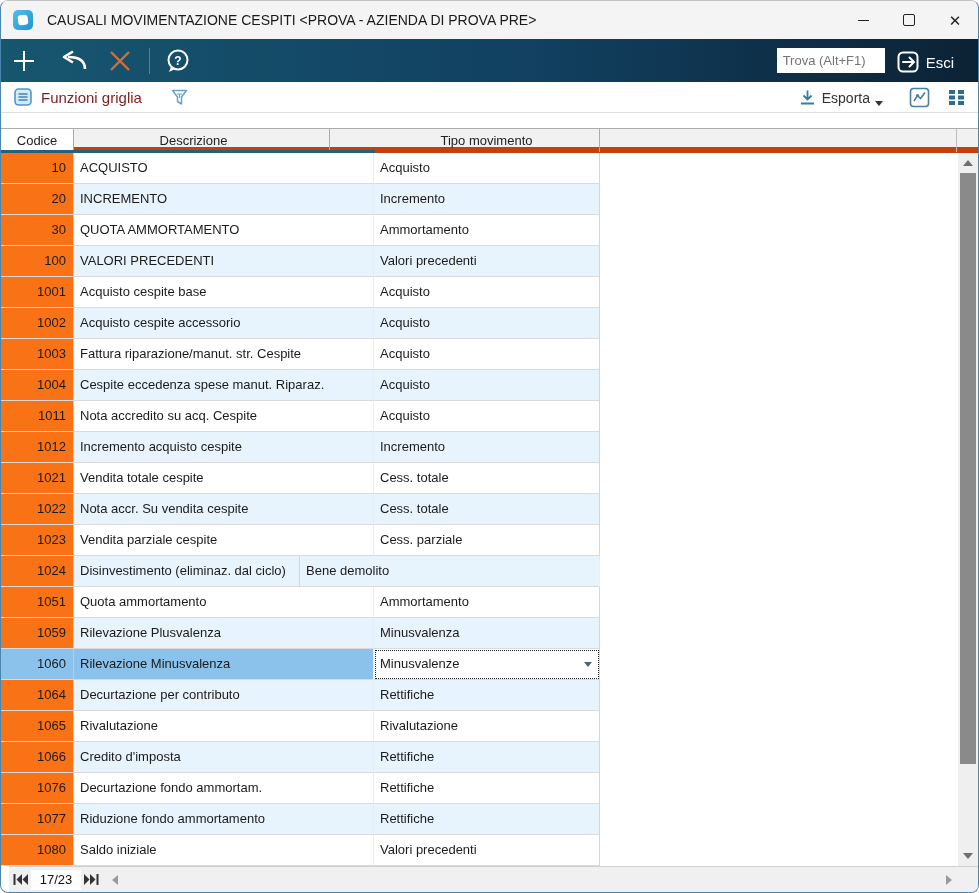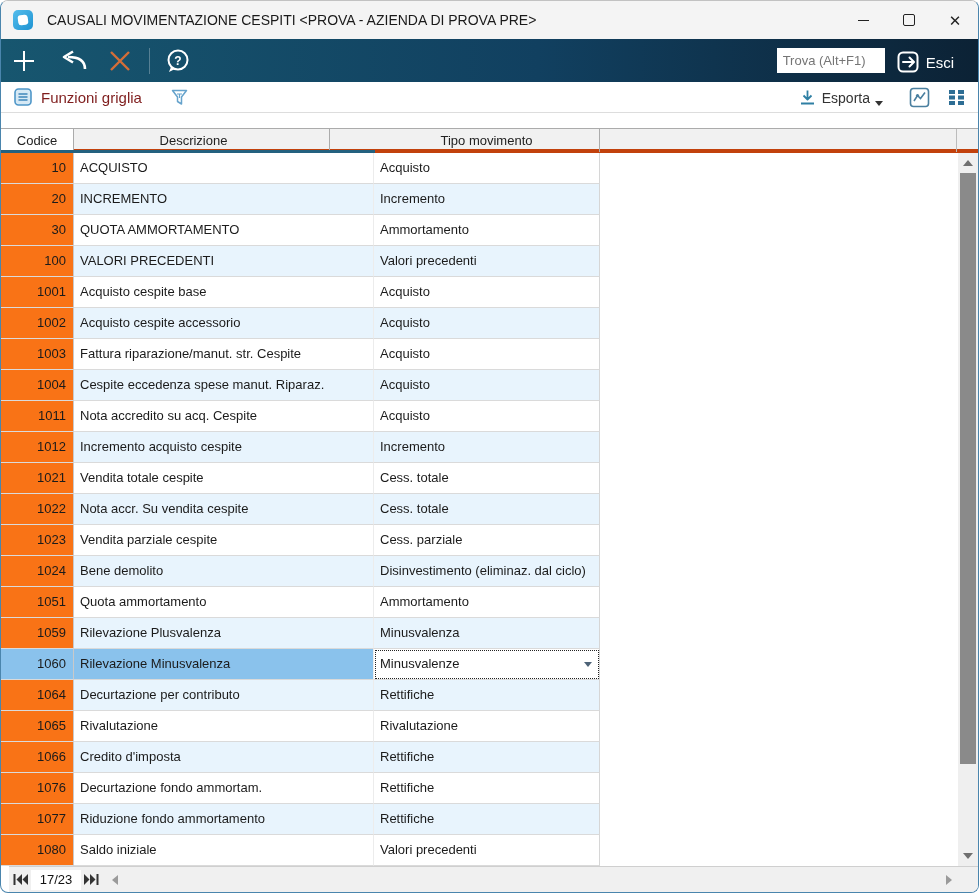--- a/index.html
+++ b/index.html
@@ -30,21 +30,21 @@
   .esci{display:flex;align-items:center;gap:7px;margin-right:24px;color:#fff;font-size:15px;}
   
   .funcbar{position:absolute;top:81px;left:0;right:0;height:30px;background:#fff;
     border-bottom:1px solid #dddddd;display:flex;align-items:center;}
   .func-label{margin-left:9px;font-size:15px;color:#7f1d1d;}
   .fb-right{margin-left:auto;display:flex;align-items:center;}
   .esporta-label{font-size:14px;color:#333;margin-left:6px;}
   .caret-down{width:0;height:0;border-left:4px solid transparent;border-right:4px solid transparent;border-top:5px solid #333;margin-left:5px;}
   
   .grid-header{position:absolute;top:127px;left:0;right:0;height:25px;background:#f1f1f1;
-    border-top:1px solid #ababab;border-bottom:4px solid #c2410c;box-sizing:border-box;}
+    border-top:1px solid #ababab;border-bottom:6px solid #c2410c;box-sizing:border-box;}
   .hcell{position:absolute;top:0;height:23px;line-height:23px;font-size:13px;color:#222;
     text-align:center;border-right:1px solid #ababab;box-sizing:border-box;overflow:hidden;}
   .hc-code{left:0;width:73px;background:#fff;}
   .hc-desc{left:57px;width:272px;}
   .hc-type{left:373px;width:226px;}
   .hc-fill{left:599px;width:357px;border-right:1px solid #bcbcbc;}
   .header-underline{position:absolute;left:0;top:149px;width:374px;height:3px;background:#23617f;z-index:4;}
   
   .grid-body{position:absolute;top:152px;left:0;width:957px;height:713px;background:#fff;overflow:hidden;}
   .row{display:flex;height:31px;box-sizing:border-box;}
@@ -277,25 +277,25 @@
       <div class="row">
       <div class="cell cell-code">1023</div>
       <div class="cell cell-desc">Vendita parziale cespite</div>
       <div class="cell cell-type">
         <span>Cess. parziale</span>
         
       </div>
     </div>
       <div class="row alt">
       <div class="cell cell-code">1024</div>
+      <div class="cell cell-type">
+        <span>Disinvestimento (eliminaz. dal ciclo)</span>
+        
+      </div>
       <div class="cell cell-desc">Bene demolito</div>
-      <div class="cell cell-type">
-        <span>Disinvestimento (eliminaz. dal ciclo)</span>
-        
-      </div>
     </div>
       <div class="row">
       <div class="cell cell-code">1051</div>
       <div class="cell cell-desc">Quota ammortamento</div>
       <div class="cell cell-type">
         <span>Ammortamento</span>
         
       </div>
     </div>
       <div class="row alt">

